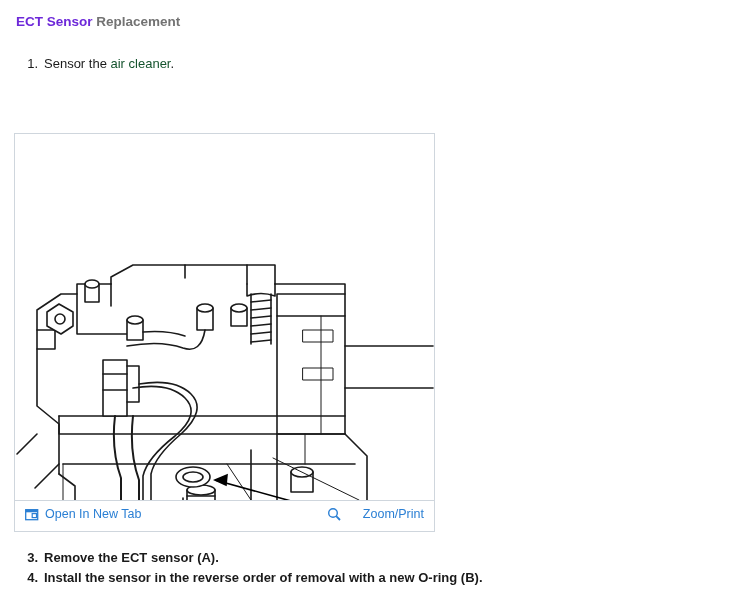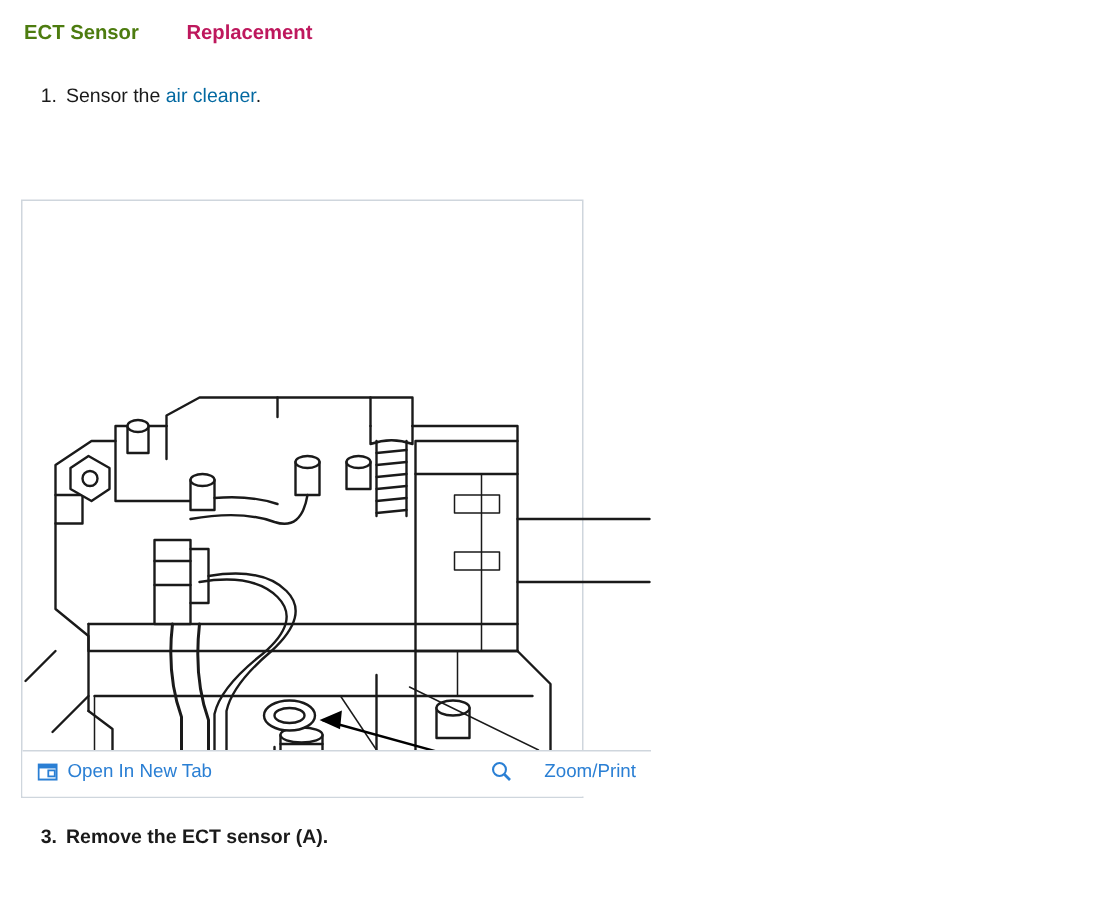--- a/index.html
+++ b/index.html
@@ -25,50 +25,50 @@
 
   
   .title {
     position: absolute;
     left: 16px;
     top: 14px;
     font-size: 13.5px;
     font-weight: bold;
     white-space: nowrap;
   }
-  .title .accent { color: #4d7c0f; }
-  .title .plain  { color: #be185d; margin-left: 28px; }
+  .title .accent { color: #6d28d9; }
+  .title .plain  { color: #737373; }
 
   
   .steps-top {
     position: absolute;
     left: 18px;
     top: 54px;
     width: 500px;
   }
   .step-line {
     font-size: 13px;
     line-height: 20px;
     color: #1a1a1a;
     white-space: nowrap;
   }
   .step-num {
     display: inline-block;
     width: 20px;
     text-align: right;
     margin-right: 6px;
   }
-  .lnk { color: #0369a1; margin-top: 24px; }
+  .lnk { color: #14532d; margin-top: 24px; }
 
   
   .figure {
     position: absolute;
     left: 14px;
     top: 133px;
-    width: 375px;
+    width: 421px;
     height: 399px;
     border: 1px solid #cfd6dd;
     background: #ffffff;
     box-sizing: border-box;
   }
   .figure-canvas {
     position: absolute;
     left: 0; top: 0;
     width: 419px;
     height: 366px;
@@ -256,15 +256,18 @@
         </span>
         <span class="tb-label">Zoom/Print</span>
       </div>
     </div>
   </div>
 
   <div class="steps-bottom">
     <div class="step-line">
       <span class="step-num">3.</span><span>Remove the ECT sensor (A).</span>
     </div>
+    <div class="step-line">
+      <span class="step-num">4.</span><span>Install the sensor in the reverse order of removal with a new O-ring (B).</span>
+    </div>
   </div>
 
 </div>
 
 </body></html>

